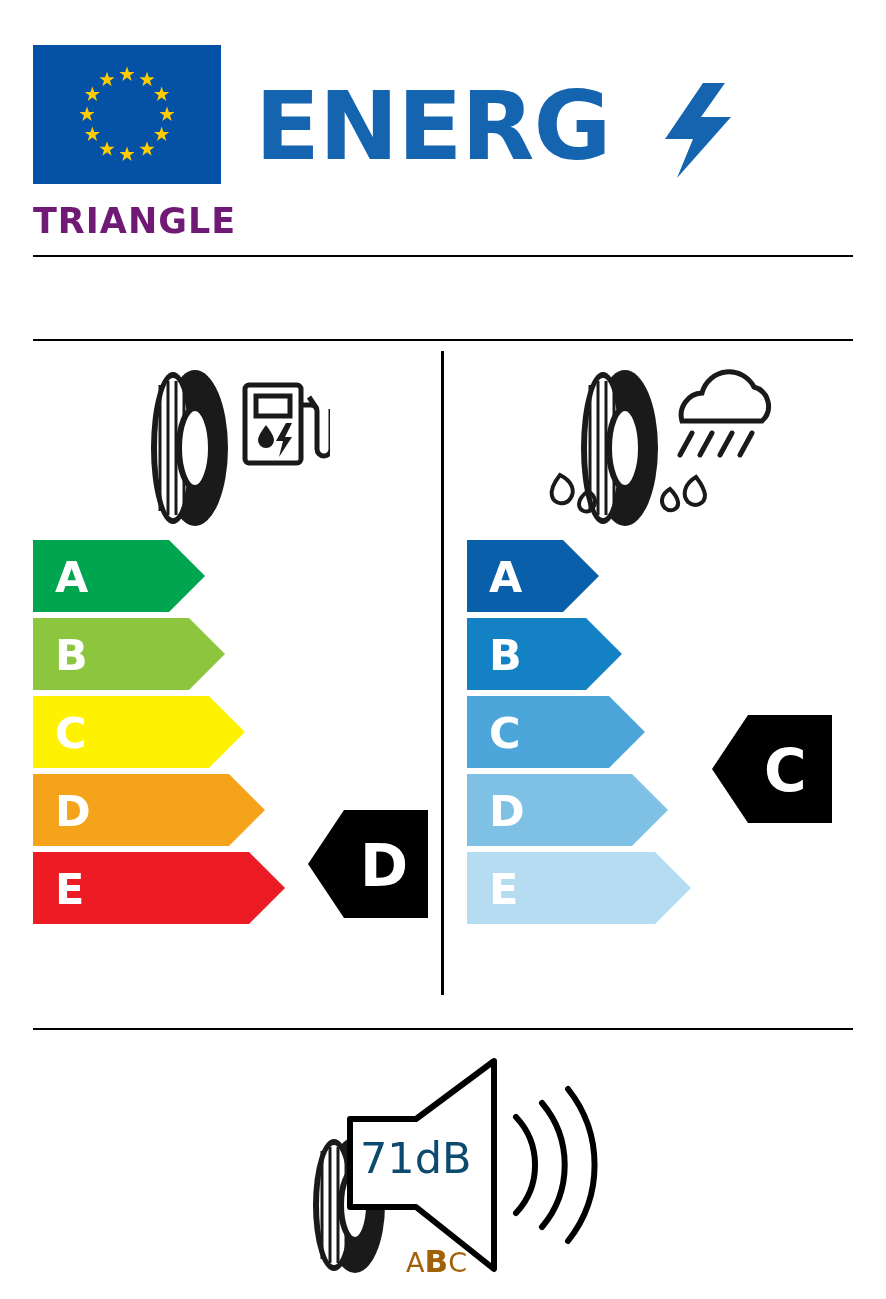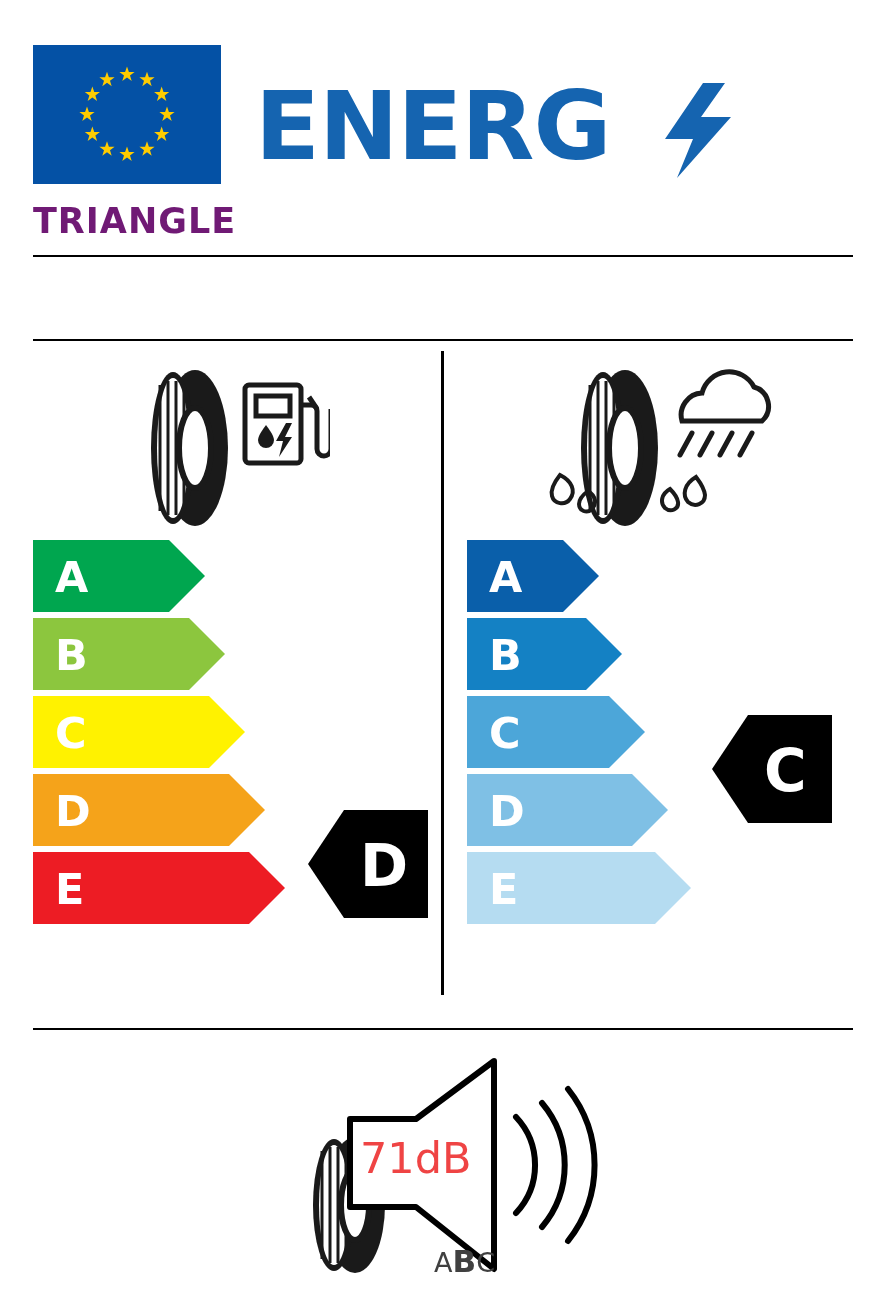--- a/index.html
+++ b/index.html
@@ -128,31 +128,30 @@
     width: 330px;
     height: 230px;
   }
   .noise-db {
     position: absolute;
     left: 80px;
     top: 78px;
     font-size: 43px;
     font-weight: normal;
     font-family: "DejaVu Sans", sans-serif;
-    color: #ef4444;
+    color: #0c4a6e;
   }
   .noise-classes {
     position: absolute;
     left: 126px;
     top: 188px;
     font-size: 27px;
     font-family: "DejaVu Sans", sans-serif;
-    color: #404040;
+    color: #a16207;
     letter-spacing: 0px;
-    margin-left: 28px;
   }
   .noise-classes .sel {
     font-weight: bold;
     font-size: 31px;
   }
 </style>
 </head>
 <body>
 
 <div class="label-root">

